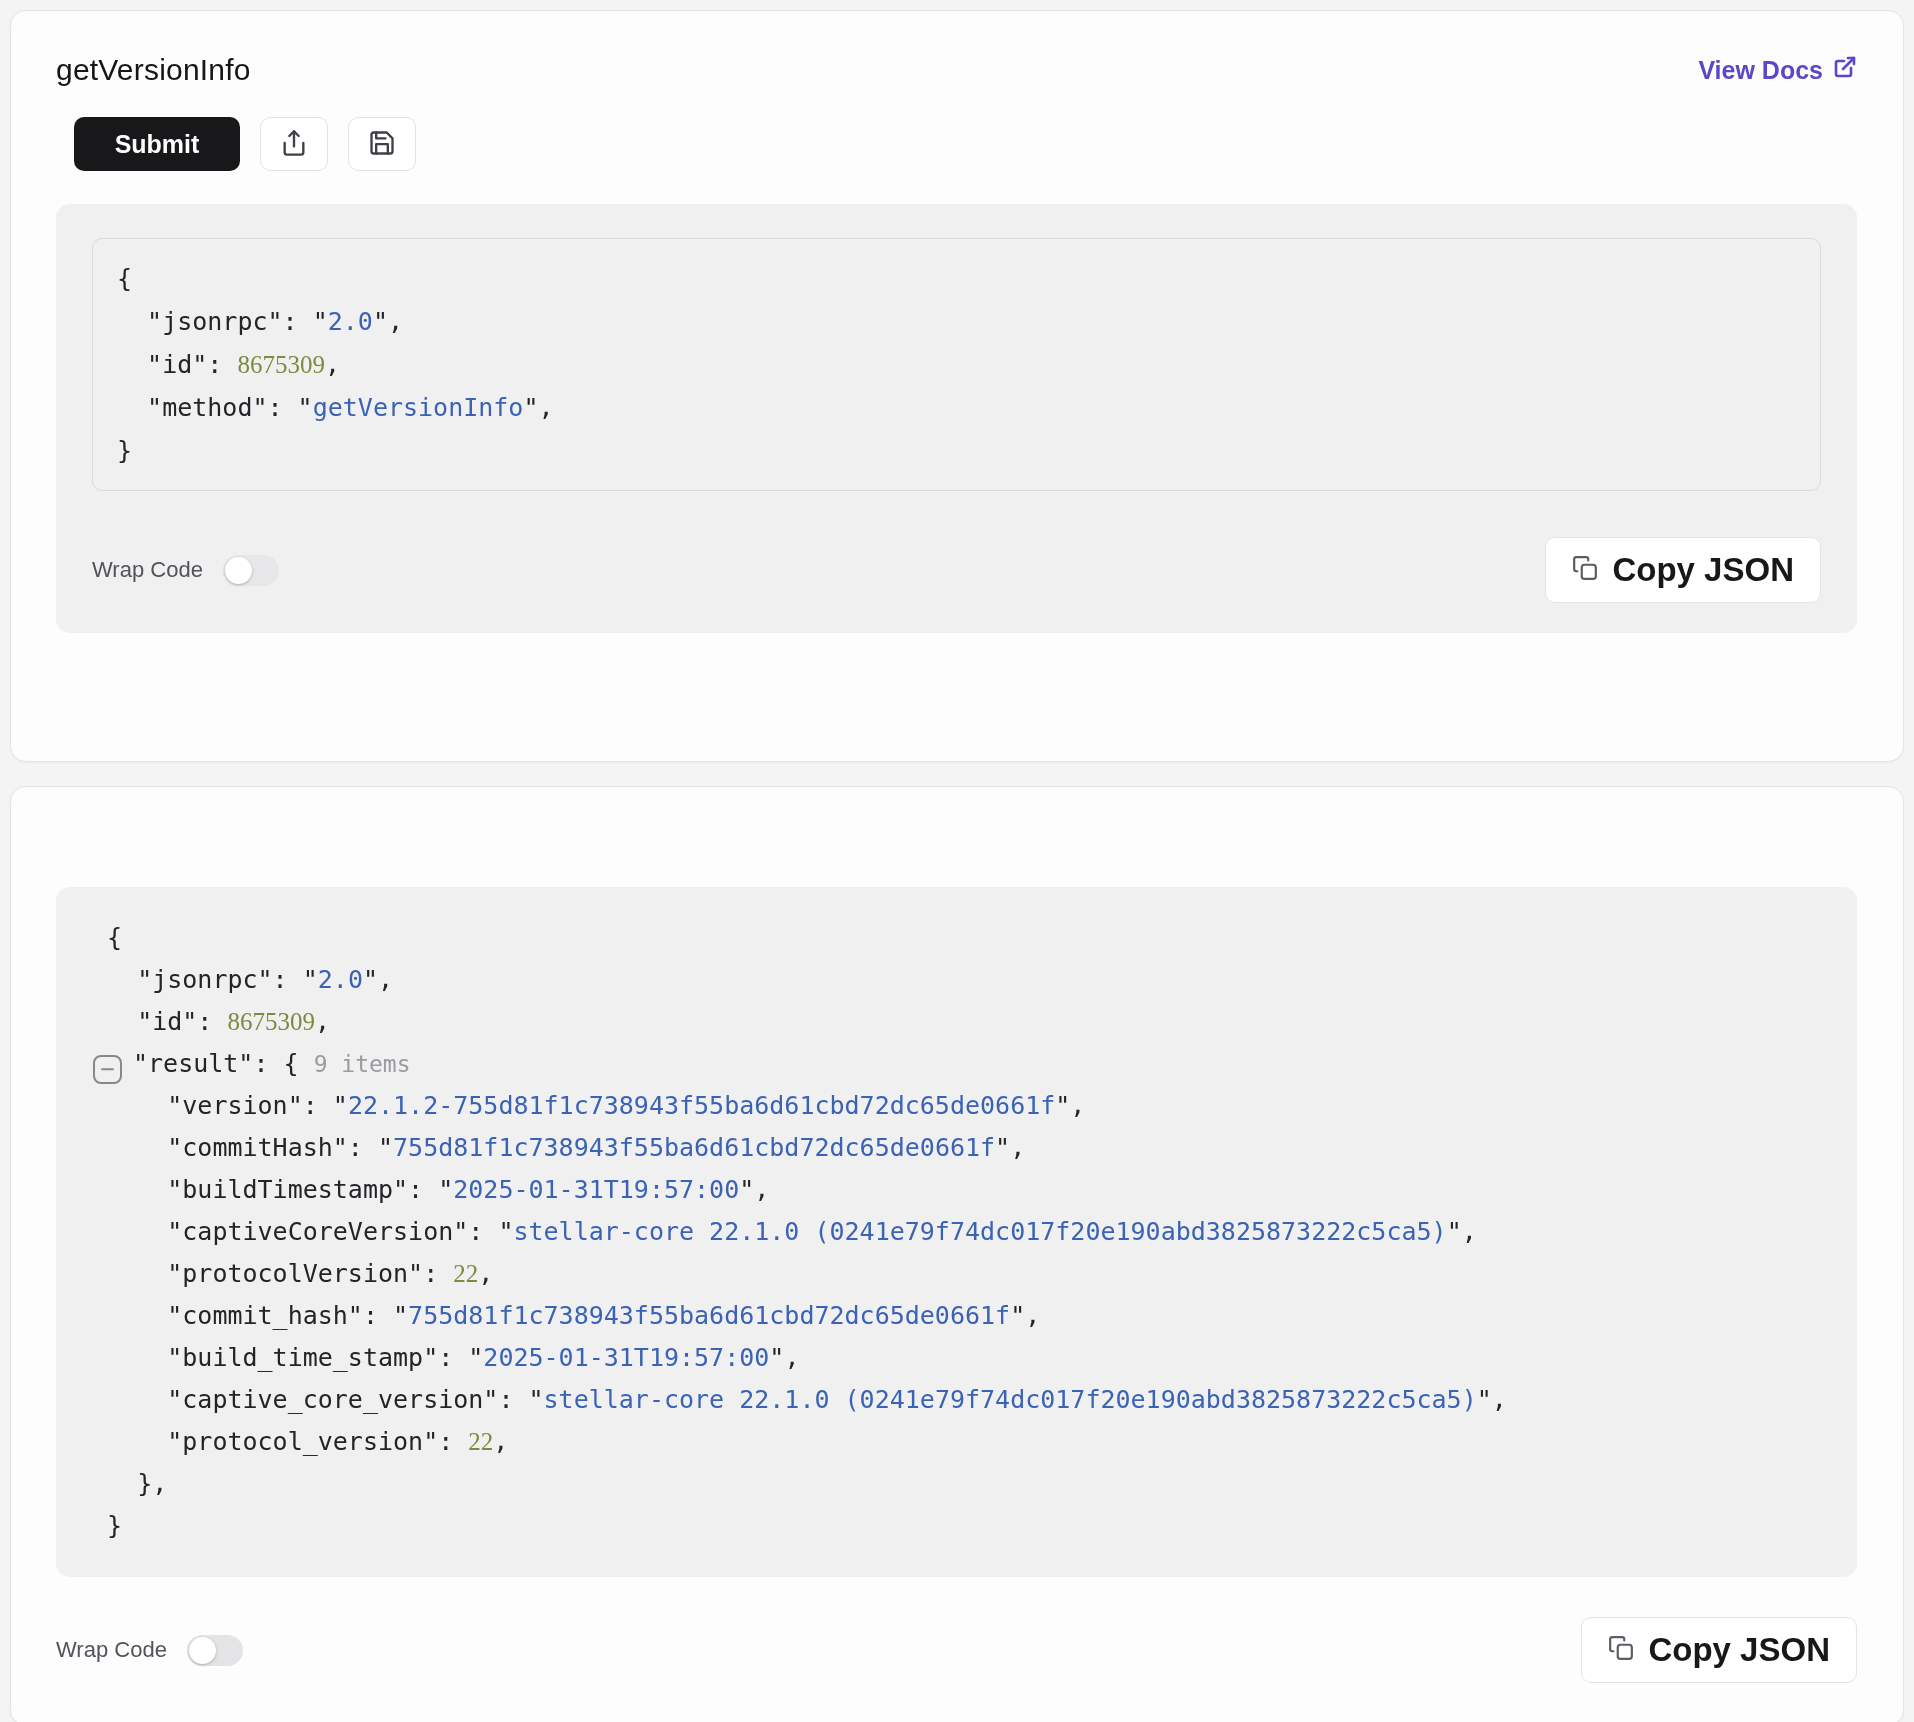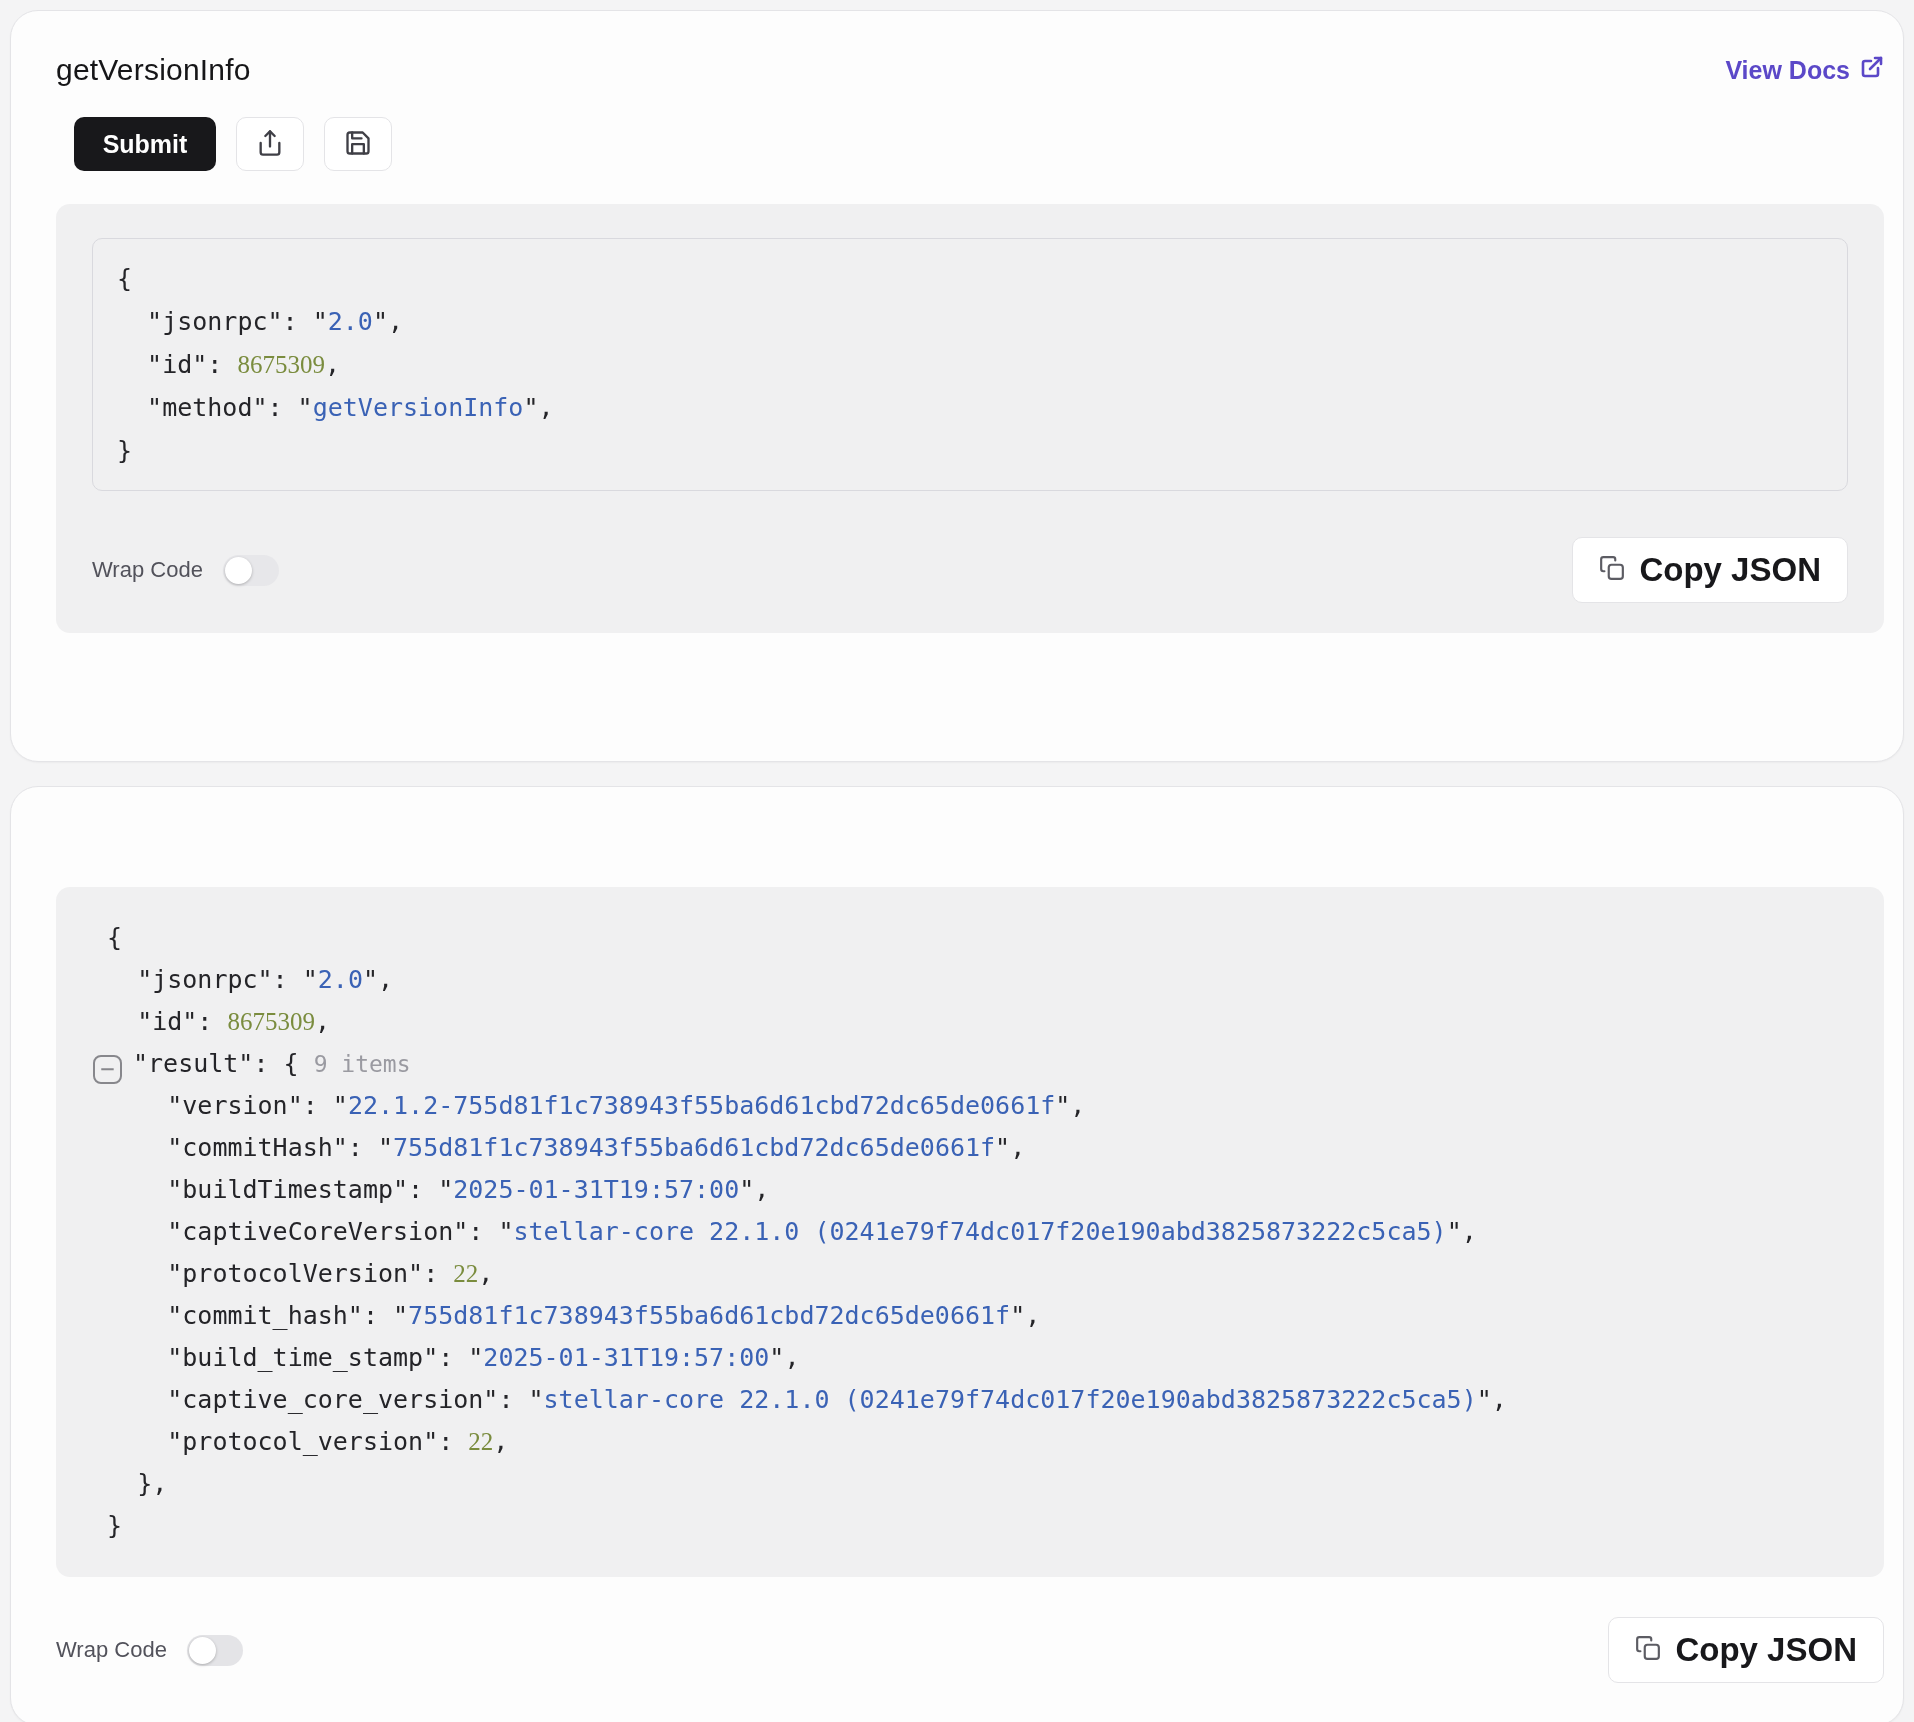--- a/index.html
+++ b/index.html
@@ -21,23 +21,23 @@
   html,body{width:1914px;height:1722px;overflow:hidden;}
   body{
     background:var(--page-bg);
     font-family:"Liberation Sans", sans-serif;
     color:var(--ink);
     padding:10px;
   }
   .card{
     background:var(--card-bg);
     border:1px solid var(--card-border);
-    border-radius:28px;
+    border-radius:16px;
     box-shadow:0 1px 2px rgba(0,0,0,.04);
-    padding:42px 19px 50px 45px;
+    padding:42px 46px 50px 45px;
   }
   .card.request{height:752px;}
   .card.response{margin-top:24px;height:940px;padding-top:56px;}
 
   
   .hdr{display:flex;align-items:center;justify-content:space-between;}
   .title{font-size:30px;font-weight:400;color:#161618;letter-spacing:.2px;}
   .view-docs{
     display:flex;align-items:center;gap:10px;
     color:var(--accent);font-size:25px;font-weight:700;
@@ -58,21 +58,21 @@
     display:flex;align-items:center;justify-content:center;
     font-size:24px;font-weight:700;color:var(--post);
     border-right:1px solid #e0e0e3;
   }
   .url-input{
     flex:1;border:none;outline:none;background:transparent;
     font-family:"Liberation Sans", sans-serif;
     font-size:25px;color:#77777c;padding:0 26px;
   }
   .btn-submit{
-    margin-left:18px;width:142px;border:none;border-radius:10px;
+    margin-left:18px;width:166px;border:none;border-radius:10px;
     background:var(--submit-bg);color:#fff;
     font-family:"Liberation Sans", sans-serif;
     font-size:25px;font-weight:700;cursor:pointer;
   }
   .icon-btn{
     margin-left:20px;width:68px;border-radius:10px;cursor:pointer;
     background:#fff;border:1px solid var(--card-border);
     display:flex;align-items:center;justify-content:center;
   }
   .icon-btn svg{stroke:#3f3f46;}

